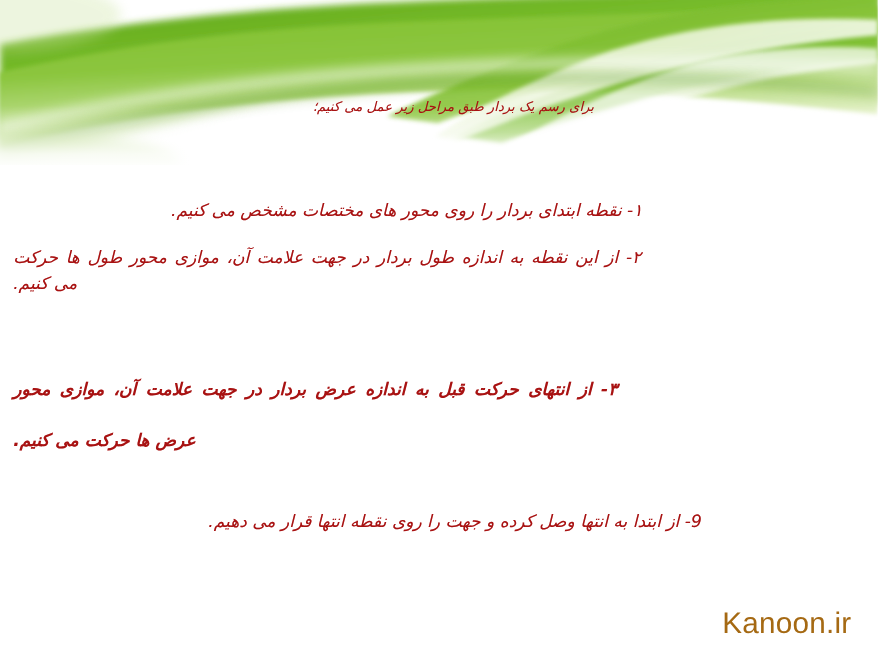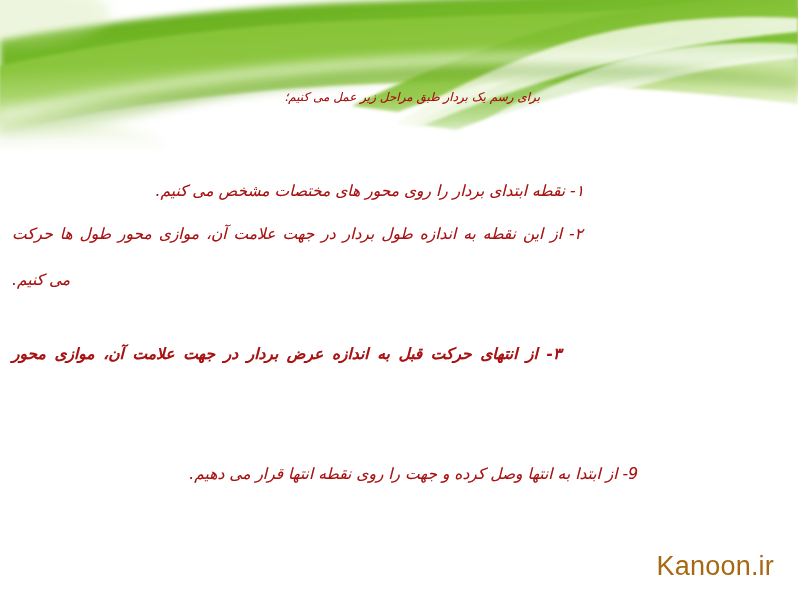--- a/index.html
+++ b/index.html
@@ -93,21 +93,20 @@
     top: 222px;
     white-space: normal;
     text-align: justify;
     text-align-last: left;
     word-spacing: 2.0px;
   }
   .p-2 .tail {
     display: block;
     text-align: right;
     word-spacing: normal;
-    margin-top: 22px;
   }
 
   
   .p-3 {
     right: 12px;
     left: 12px;
     top: 342px;
     white-space: normal;
     text-align: justify;
     text-align-last: left;
@@ -226,20 +225,21 @@
 
     <div class="para p-1">۱- نقطه ابتدای بردار را روی محور های مختصات مشخص می کنیم.</div>
 
     <div class="para p-2">
       <span>۲- از این نقطه به اندازه طول بردار در جهت علامت آن، موازی محور طول ها حرکت</span>
       <span class="tail">می کنیم.</span>
     </div>
 
     <div class="para p-3">
       <span>۳- از انتهای حرکت قبل به اندازه عرض بردار در جهت علامت آن، موازی محور</span>
+      <span class="tail">عرض ها حرکت می کنیم.</span>
     </div>
 
     <div class="para p-4">9- از ابتدا به انتها وصل کرده و جهت را روی نقطه انتها قرار می دهیم.</div>
 
   </div>
 
   <div class="watermark">Kanoon.ir</div>
 
 </div>
 

